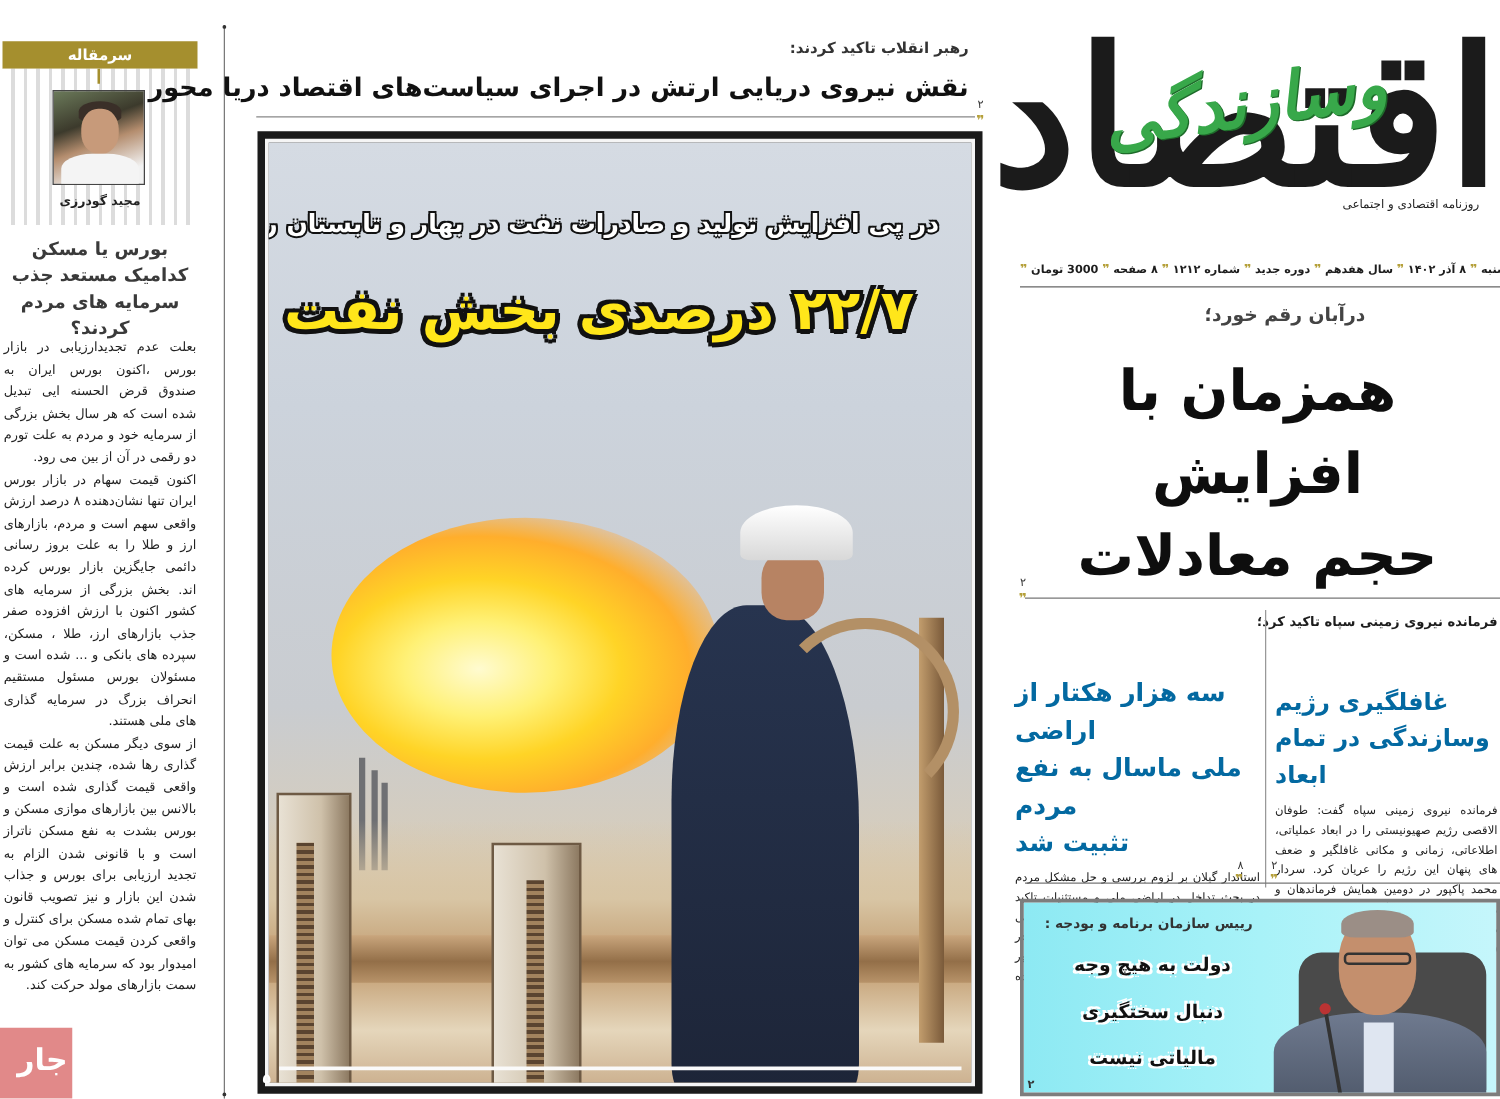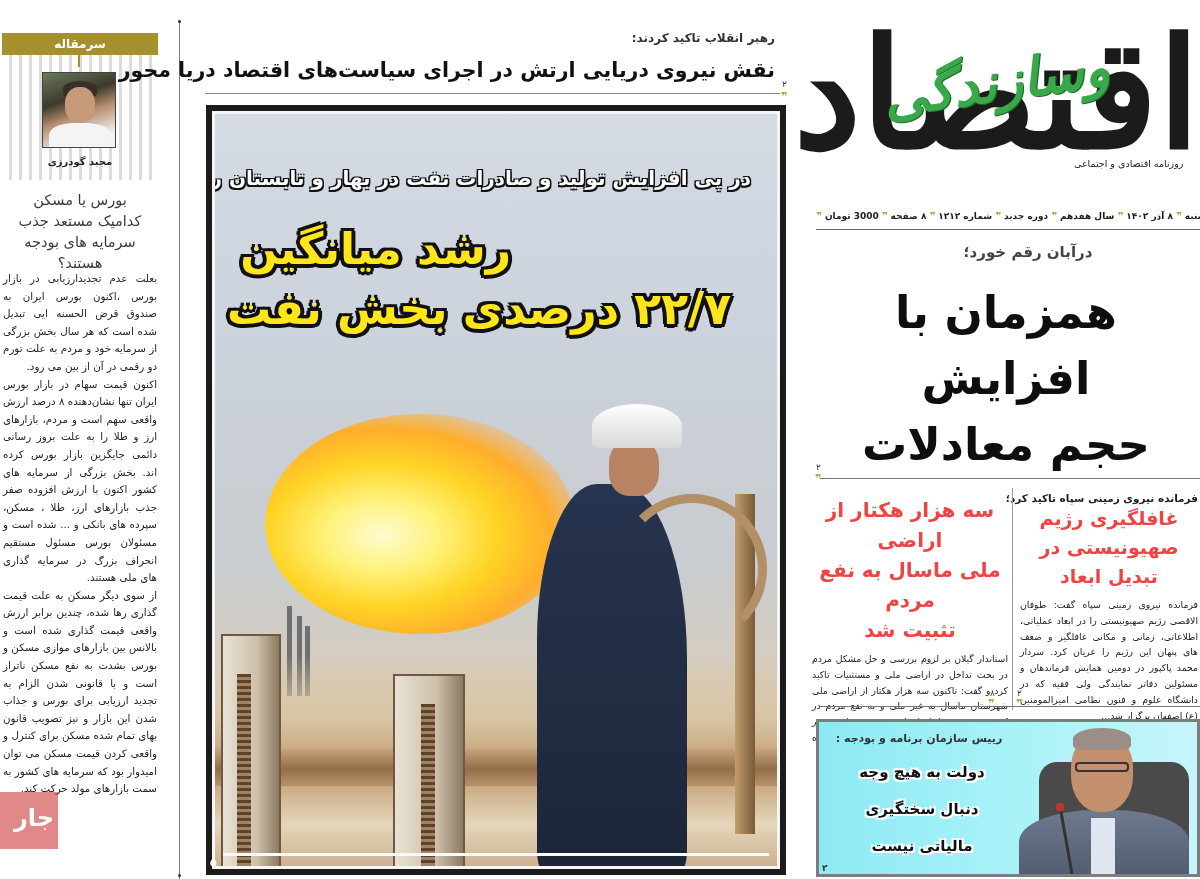--- a/index.html
+++ b/index.html
@@ -12,24 +12,24 @@
     font-size: 12px; font-weight: bold; text-align: center; line-height: 22px; }
   .ed-stripes { position: absolute; left: 2px; top: 25px; width: 156px; height: 125px;
     background: repeating-linear-gradient(90deg, #ffffff 0 7px, #dcdcdc 7px 10px); }
   .ed-dot { position: absolute; left: 78px; top: 25px; width: 2px; height: 12px; background: #a58f2e; }
   .ed-photo { position: absolute; left: 42px; top: 42px; width: 74px; height: 76px; background: linear-gradient(160deg,#6b7a5a 0%, #3c3a2c 35%, #b48d6e 55%, #f2f2f2 85%);
     border: 1px solid #444; overflow: hidden; }
   .ed-photo .face { position: absolute; left: 22px; top: 14px; width: 30px; height: 36px; border-radius: 45%; background: #c79a7a; }
   .ed-photo .hair { position: absolute; left: 20px; top: 8px; width: 34px; height: 16px; border-radius: 50% 50% 20% 20%; background: #3a2f28; }
   .ed-photo .shirt { position: absolute; left: 6px; top: 50px; width: 62px; height: 30px; border-radius: 40% 40% 0 0; background: #f4f4f4; }
   .ed-author { position: absolute; left: 2px; top: 126px; width: 156px; text-align: center; font-size: 10px; font-weight: bold; color: #222; }
-  .ed-title { position: absolute; left: 2px; top: 160px; width: 156px; text-align: center; font-size: 14.5px; font-weight: normal; line-height: 21px; color: #3a3a3a; }
+  .ed-title { position: absolute; left: 2px; top: 160px; width: 156px; text-align: center; font-size: 14.5px; font-weight: bold; line-height: 21px; color: #3a3a3a; }
   .ed-body { position: absolute; left: 3px; top: 240px; width: 154px; font-size: 10.3px; line-height: 17.6px; color: #222; text-align: justify; }
   .ed-body p { margin: 0; }
-  .ed-watermark { position: absolute; left: 0; top: 792px; width: 58px; height: 57px; background: rgba(200,40,40,0.55);
+  .ed-watermark { position: absolute; left: 0; top: 822px; width: 58px; height: 57px; background: rgba(200,40,40,0.55);
     clip-path: polygon(0 0, 100% 0, 100% 100%, 0 100%); }
   .ed-watermark span { position: absolute; right: 4px; top: 12px; color: #fff; font-size: 24px; font-weight: bold; }
 
   .vrule { position: absolute; left: 179px; top: 20px; width: 1px; height: 859px; background: #7a7a7a; }
   .vrule::before, .vrule::after { content: ""; position: absolute; left: -1px; width: 3px; height: 3px; background: #333; border-radius: 50%; }
   .vrule::before { top: 0; } .vrule::after { bottom: 2px; }
 
   
   .top-kicker { position: absolute; left: 205px; top: 31px; width: 570px; font-size: 12px; font-weight: bold; color: #333; text-align: right; }
   .top-headline { position: absolute; left: 205px; top: 58px; width: 570px; font-size: 20.5px; font-weight: bold; color: #111; text-align: center; white-space: nowrap; }
@@ -75,21 +75,21 @@
   .issue-rule { position: absolute; left: 816px; top: 229px; width: 384px; height: 1px; background: #666; }
 
   
   .lead-kicker { position: absolute; left: 816px; top: 243px; width: 384px; font-size: 15px; font-weight: bold; color: #444; text-align: center; padding-left: 40px; }
   .lead-headline { position: absolute; left: 812px; top: 280px; width: 388px; text-align: center; font-size: 45px; line-height: 66px; font-weight: 900; color: #0e0e0e; letter-spacing: -1px; }
   .lead-rule { position: absolute; left: 820px; top: 478px; width: 380px; height: 1px; background: #777; }
 
   
   .story { position: absolute; }
   .story .kick { font-size: 10.5px; font-weight: bold; color: #1d1d1d; text-align: center; white-space: nowrap; }
-  .story .hl { font-size: 19px; line-height: 29px; font-weight: bold; color: #ef4444; text-align: center; }
+  .story .hl { font-size: 19px; line-height: 29px; font-weight: bold; color: #0369a1; text-align: left; margin-top: 44px; }
   .story .body { font-size: 9.3px; line-height: 15.8px; color: #222; text-align: justify; margin-top: 6px; }
   .story-a { left: 1020px; top: 492px; width: 178px; }
   .story-b { left: 812px; top: 495px; width: 196px; }
   .story-b .hl { font-size: 20px; line-height: 30px; }
   .col-rule { position: absolute; left: 1012px; top: 488px; width: 1px; height: 222px; background: #999; }
   .bottom-rule { position: absolute; left: 820px; top: 706px; width: 380px; height: 1px; background: #777; }
 
   
   .budget-box { position: absolute; left: 816px; top: 719px; width: 384px; height: 158px; border: 3px solid #7d7d7d; background: linear-gradient(90deg,#8de9f3 0%,#a8f2f8 50%,#c5f6fb 100%); overflow: hidden; }
   .bb-kicker { position: absolute; left: 10px; top: 10px; width: 180px; font-size: 11px; font-weight: bold; color: #333; text-align: center; white-space: nowrap; }
@@ -114,21 +114,21 @@
   <div class="ed-dot"></div>
   <div class="ed-photo">
     <div class="hair"></div>
     <div class="face"></div>
     <div class="shirt"></div>
   </div>
   <div class="ed-author">مجید گودرزی</div>
   <h2 class="ed-title">
     <div>بورس یا مسکن</div>
     <div>کدامیک مستعد جذب</div>
-    <div>سرمایه های بودجه هستند؟</div>
+    <div>سرمایه های مردم کردند؟</div>
   </h2>
   <div class="ed-body">
     <p>بعلت عدم تجدیدارزیابی در بازار بورس ،اکنون بورس ایران به صندوق قرض الحسنه ایی تبدیل شده است که هر سال بخش بزرگی از سرمایه خود و مردم به علت تورم دو رقمی در آن از بین می رود.</p>
     <p>اکنون قیمت سهام در بازار بورس ایران تنها نشان‌دهنده ۸ درصد ارزش واقعی سهم است و مردم، بازارهای ارز و طلا را به علت بروز رسانی دائمی جایگزین بازار بورس کرده اند. بخش بزرگی از سرمایه های کشور اکنون با ارزش افزوده صفر جذب بازارهای ارز، طلا ، مسکن، سپرده های بانکی و ... شده است و مسئولان بورس مسئول مستقیم انحراف بزرگ در سرمایه گذاری های ملی هستند.</p>
     <p>از سوی دیگر مسکن به علت قیمت گذاری رها شده، چندین برابر ارزش واقعی قیمت گذاری شده است و بالانس بین بازارهای موازی مسکن و بورس بشدت به نفع مسکن ناتراز است و با قانونی شدن الزام به تجدید ارزیابی برای بورس و جذاب شدن این بازار و نیز تصویب قانون بهای تمام شده مسکن برای کنترل و واقعی کردن قیمت مسکن می توان امیدوار بود که سرمایه های کشور به سمت بازارهای مولد حرکت کند.</p>
   </div>
 </section>
 <div class="ed-watermark">
     <span>جار</span>
   </div>
@@ -156,21 +156,20 @@
     <div class="worker">
       <div class="body"></div>
       <div class="head"></div>
       <div class="helmet"></div>
     </div>
     <div class="valve-post"></div>
     <div class="wheel"></div>
 
     <div class="main-kicker">در پی افزایش تولید و صادرات نفت در بهار و تابستان رقم خورد؛</div>
     <h1 class="main-headline">
-      <span class="l1">رشد میانگین</span>
       <span>۲۲/۷ درصدی بخش نفت</span>
     </h1>
     <div class="white-line"></div>
   </div>
 </div>
 <span class="page-num" style="left:210px; top:858px; color:#fff; font-weight:bold; font-size:11px;">۵</span>
 
 <header class="masthead">
   <div class="mast-black">اقتصاد</div>
   <div class="mast-green">وسازندگی</div>
@@ -202,21 +201,21 @@
   <div>حجم معادلات</div>
 </h1>
 <span class="page-num" style="left:816px; top:463px;">۲</span>
 <span class="quote-mark" style="left:815px; top:474px;">❞</span>
 <div class="lead-rule"></div>
 
 <article class="story story-a">
   <div class="kick">فرمانده نیروی زمینی سپاه تاکید کرد؛</div>
   <h3 class="hl">
     <div>غافلگیری رژیم</div>
-    <div>صهیونیستی در تبدیل ابعاد</div>
+    <div>وسازندگی در تمام ابعاد</div>
   </h3>
   <p class="body">فرمانده نیروی زمینی سپاه گفت: طوفان الاقصی رژیم صهیونیستی را در ابعاد عملیاتی، اطلاعاتی، زمانی و مکانی غافلگیر و ضعف های پنهان این رژیم را عریان کرد. سردار محمد پاکپور در دومین همایش فرماندهان و مسئولین دفاتر نمایندگی ولی فقیه که در دانشگاه علوم و فنون نظامی امیرالمومنین (ع) اصفهان برگزار شد...</p>
 </article>
 <span class="page-num" style="left:1017px; top:689px;">۲</span>
 <span class="quote-mark" style="left:1016px; top:699px;">❞</span>
 
 <div class="col-rule"></div>
 
 <article class="story story-b">
   <h3 class="hl">

